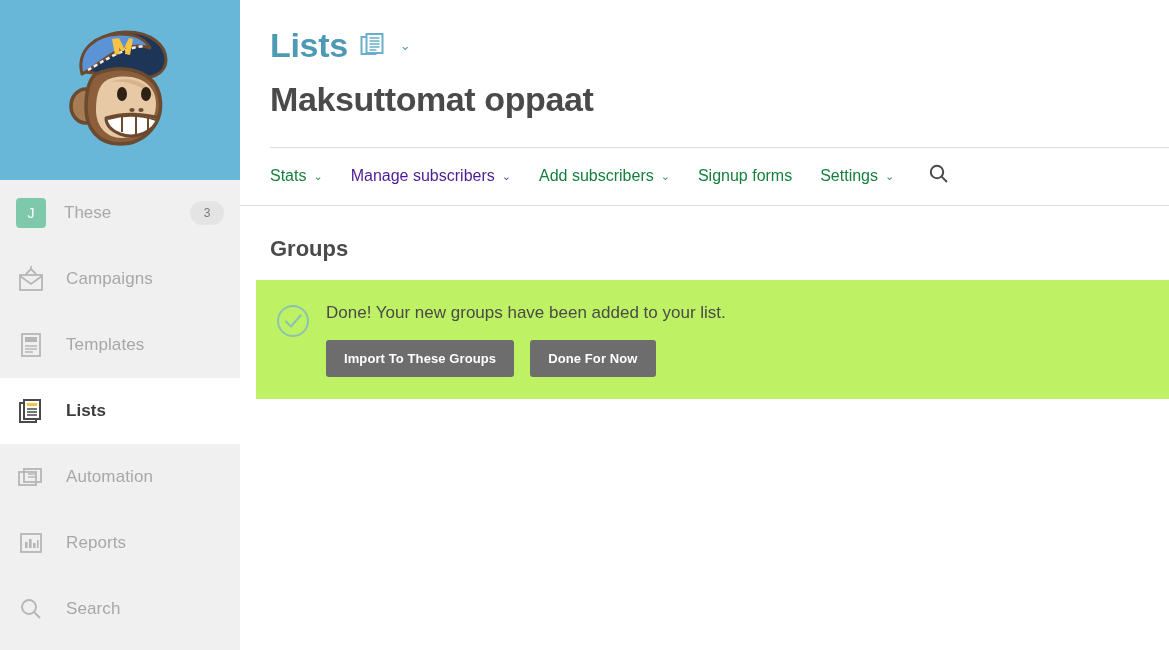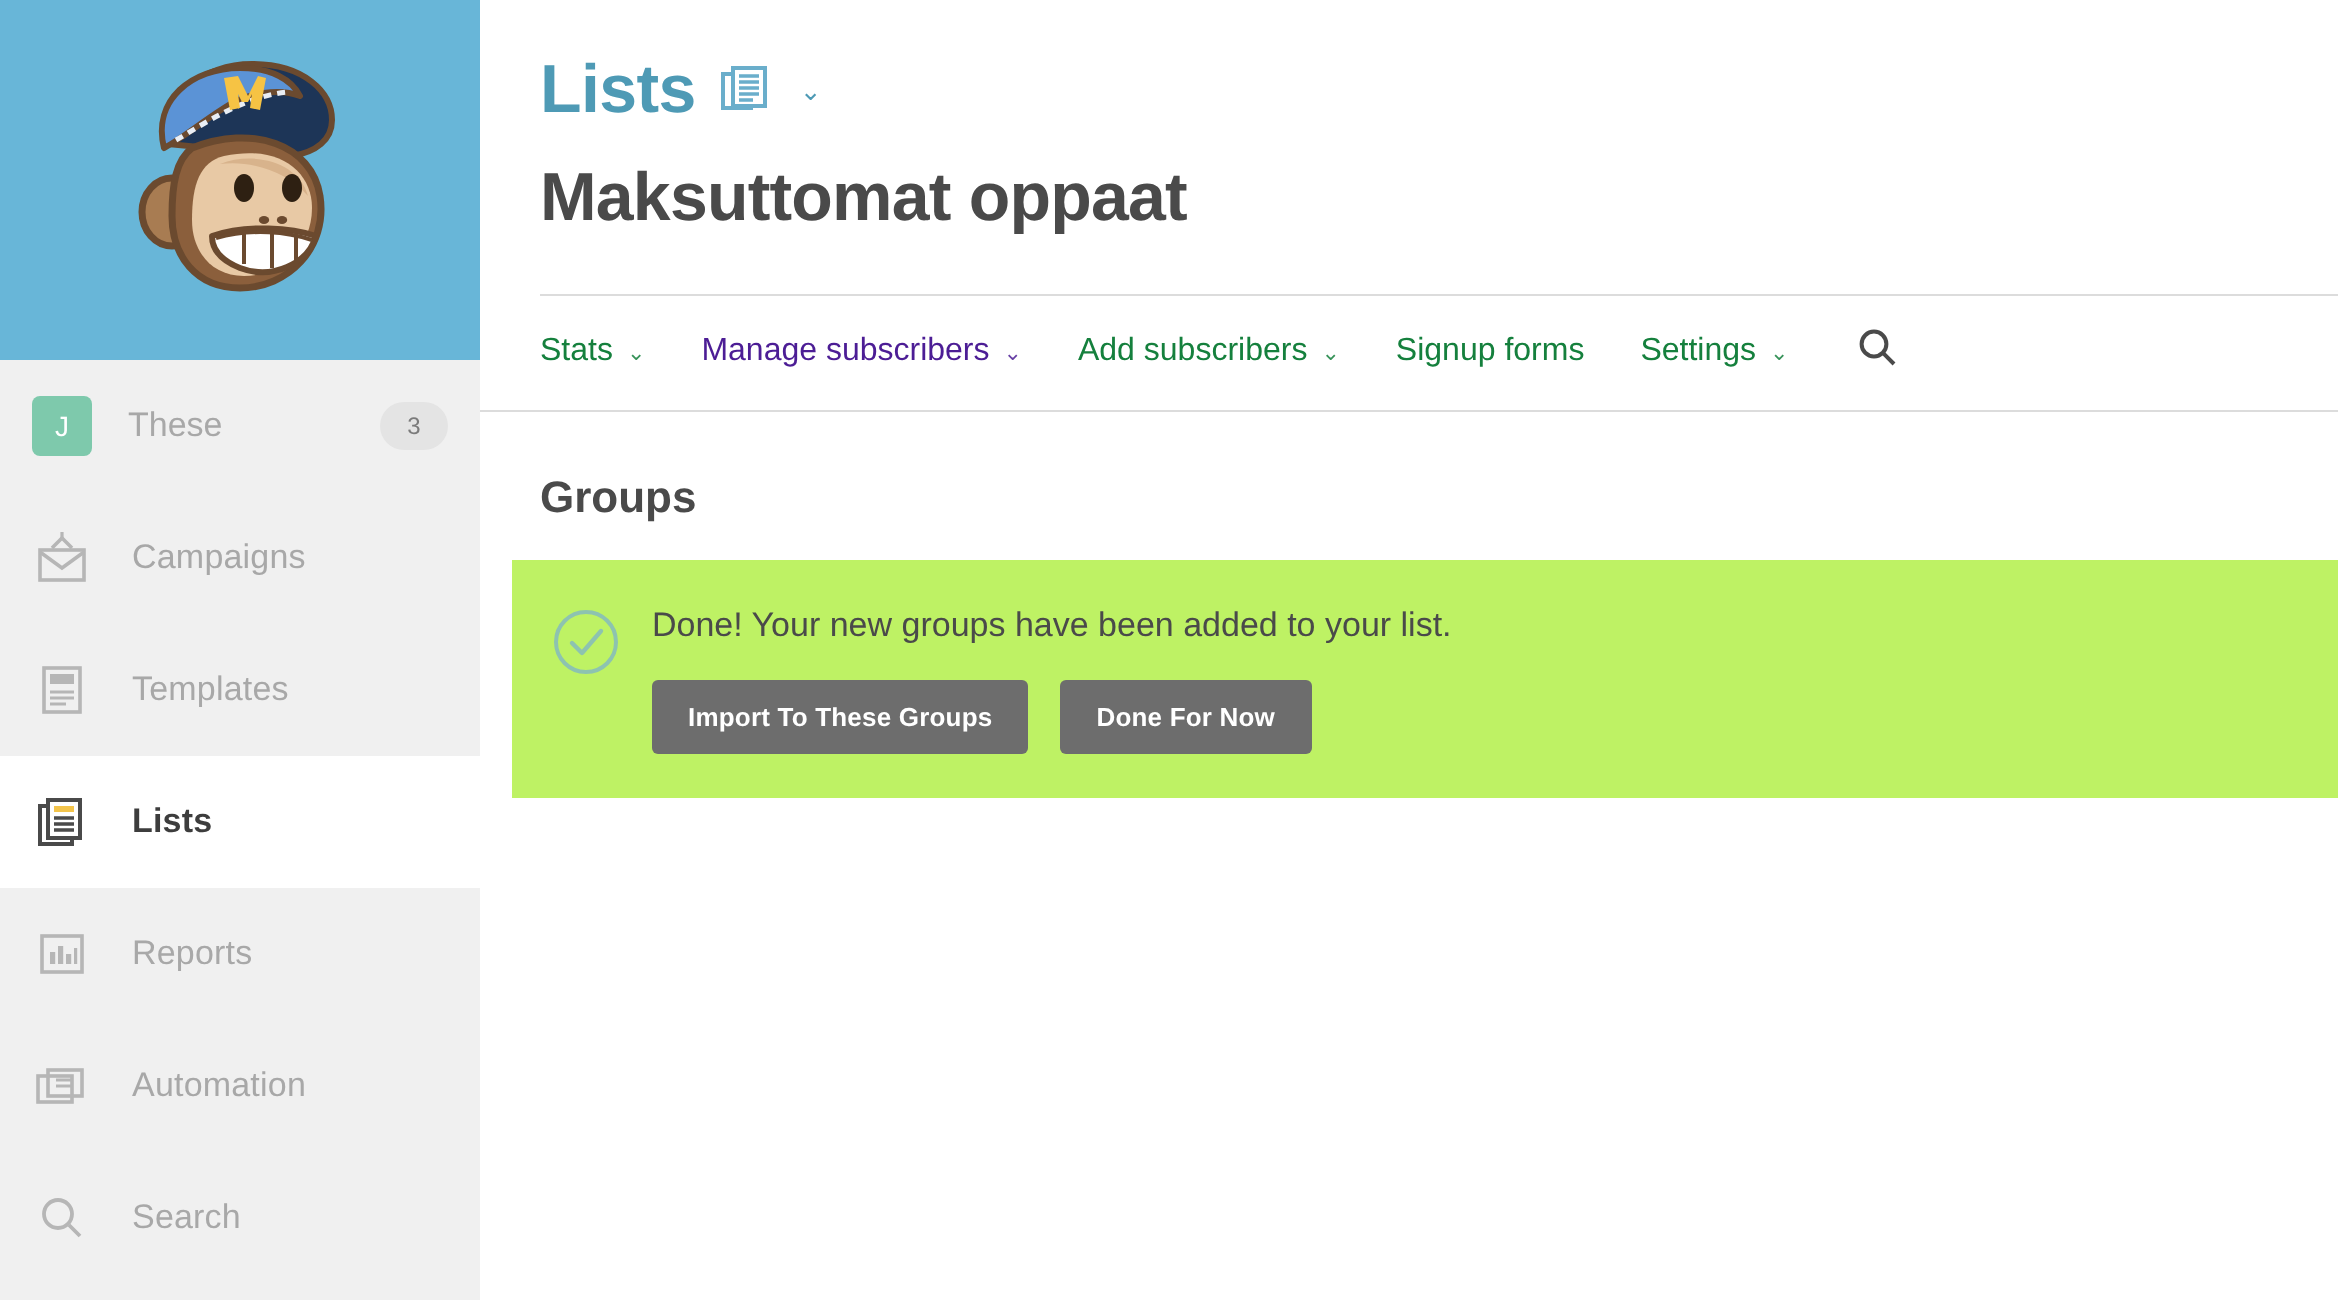--- a/index.html
+++ b/index.html
@@ -221,39 +221,39 @@
             <rect x="10" y="6" width="10" height="3" fill="#f3c44b"></rect>
             <path d="M10 12 h10 M10 15 h10 M10 18 h10" stroke="#4a4a4a" stroke-width="1.7"></path>
           </svg>
         </span>
         <span class="nav-label">Lists</span>
       </div>
 
       <div class="nav-item">
         <span class="nav-icon">
           <svg width="28" height="28" viewBox="0 0 28 28">
+            <rect x="2" y="9" width="17" height="13" fill="none" stroke="#b6b6b6" stroke-width="1.8"></rect>
+            <rect x="7" y="6" width="17" height="13" fill="none" stroke="#b6b6b6" stroke-width="1.8"></rect>
+            <path d="M11 11 h8 M11 14 h8" stroke="#b6b6b6" stroke-width="1.5"></path>
+          </svg>
+        </span>
+        <span class="nav-label">Automation</span>
+      </div>
+
+      <div class="nav-item">
+        <span class="nav-icon">
+          <svg width="28" height="28" viewBox="0 0 28 28">
             <rect x="4" y="5" width="20" height="18" fill="none" stroke="#b6b6b6" stroke-width="1.8"></rect>
             <rect x="8" y="13" width="2.6" height="6" fill="#b6b6b6"></rect>
             <rect x="12" y="10" width="2.6" height="9" fill="#b6b6b6"></rect>
             <rect x="16" y="14" width="2.6" height="5" fill="#b6b6b6"></rect>
             <rect x="20" y="11" width="1.6" height="8" fill="#b6b6b6"></rect>
           </svg>
         </span>
         <span class="nav-label">Reports</span>
-      </div>
-
-      <div class="nav-item">
-        <span class="nav-icon">
-          <svg width="28" height="28" viewBox="0 0 28 28">
-            <rect x="2" y="9" width="17" height="13" fill="none" stroke="#b6b6b6" stroke-width="1.8"></rect>
-            <rect x="7" y="6" width="17" height="13" fill="none" stroke="#b6b6b6" stroke-width="1.8"></rect>
-            <path d="M11 11 h8 M11 14 h8" stroke="#b6b6b6" stroke-width="1.5"></path>
-          </svg>
-        </span>
-        <span class="nav-label">Automation</span>
       </div>
 
       <div class="nav-item">
         <span class="nav-icon">
           <svg width="28" height="28" viewBox="0 0 28 28">
             <circle cx="12" cy="12" r="7" fill="none" stroke="#b6b6b6" stroke-width="1.9"></circle>
             <path d="M17.5 17.5 L23 23" stroke="#b6b6b6" stroke-width="1.9"></path>
           </svg>
         </span>
         <span class="nav-label">Search</span>

